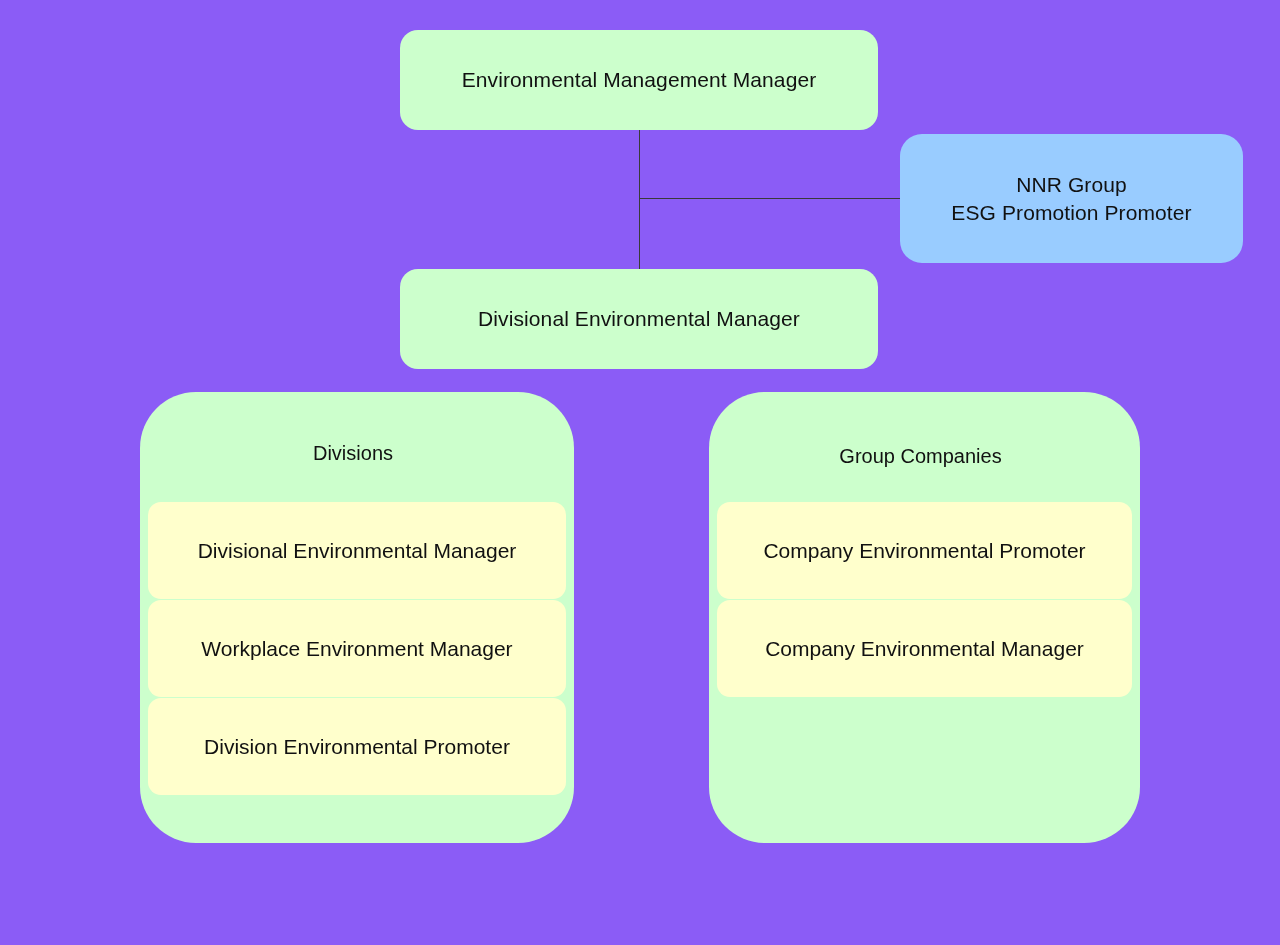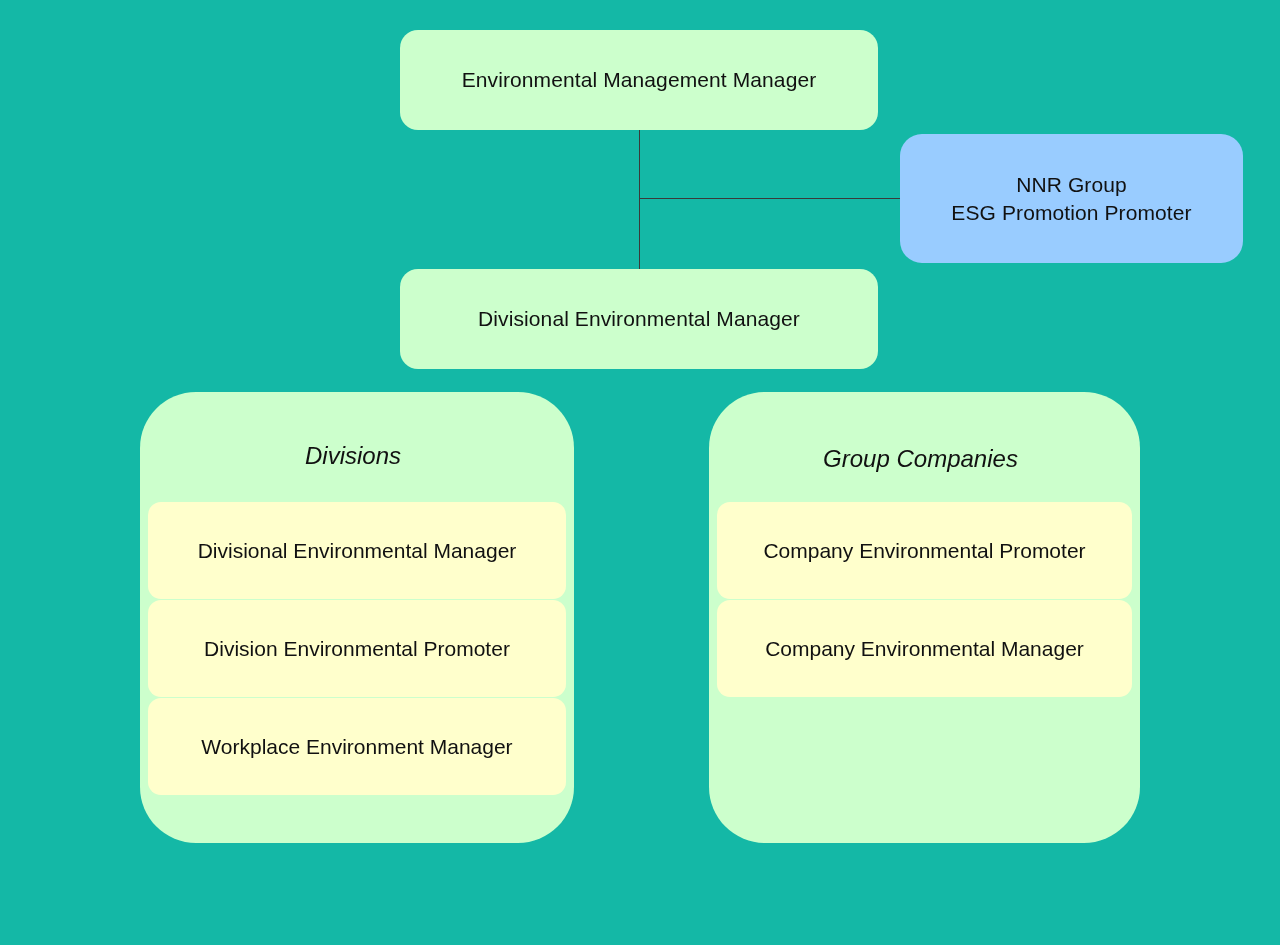--- a/index.html
+++ b/index.html
@@ -11,21 +11,21 @@
     width: 1280px;
     height: 945px;
     font-family: "Liberation Sans", sans-serif;
     color: #111111;
     overflow: hidden;
   }
   #chart-canvas {
     position: relative;
     width: 1280px;
     height: 945px;
-    background: #14b8a6;
+    background: #8b5cf6;
   }
 
   
   .connector {
     position: absolute;
     background: #3a3a3a;
   }
   .connector-v {
     width: 1px;
   }
@@ -62,23 +62,22 @@
     position: absolute;
     background: #ccffcc;
     border-radius: 56px;
     box-sizing: border-box;
   }
   .group-title {
     position: absolute;
     left: 0;
     right: 8px;
     text-align: center;
-    font-size: 24px;
+    font-size: 20px;
     color: #111111;
-    font-style: italic;
   }
   .group-items {
     position: absolute;
     left: 8px;
     right: 8px;
     display: flex;
     flex-direction: column;
     gap: 1px;
   }
   .group-item {
@@ -131,22 +130,22 @@
   </div>
 
   <div class="node-box node-green" id="node-div-env-manager">
     <span class="node-label">Divisional Environmental Manager</span>
   </div>
 
   <div class="group-panel" id="panel-divisions">
     <div class="group-title">Divisions</div>
     <div class="group-items">
       <div class="group-item">Divisional Environmental Manager</div>
+      <div class="group-item">Workplace Environment Manager</div>
       <div class="group-item">Division Environmental Promoter</div>
-      <div class="group-item">Workplace Environment Manager</div>
     </div>
   </div>
 
   <div class="group-panel" id="panel-group-companies">
     <div class="group-title">Group Companies</div>
     <div class="group-items">
       <div class="group-item">Company Environmental Promoter</div>
       <div class="group-item">Company Environmental Manager</div>
     </div>
   </div>

